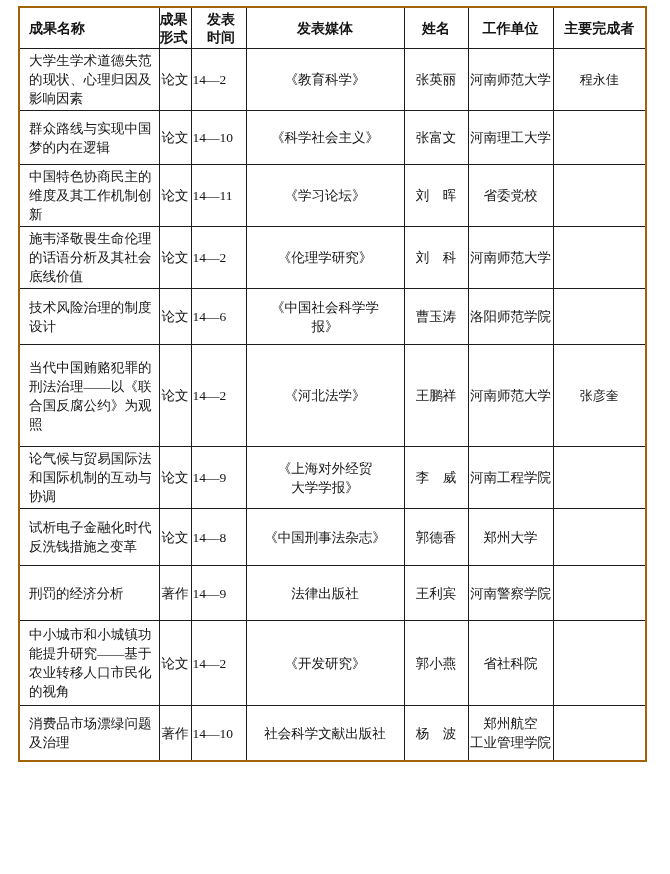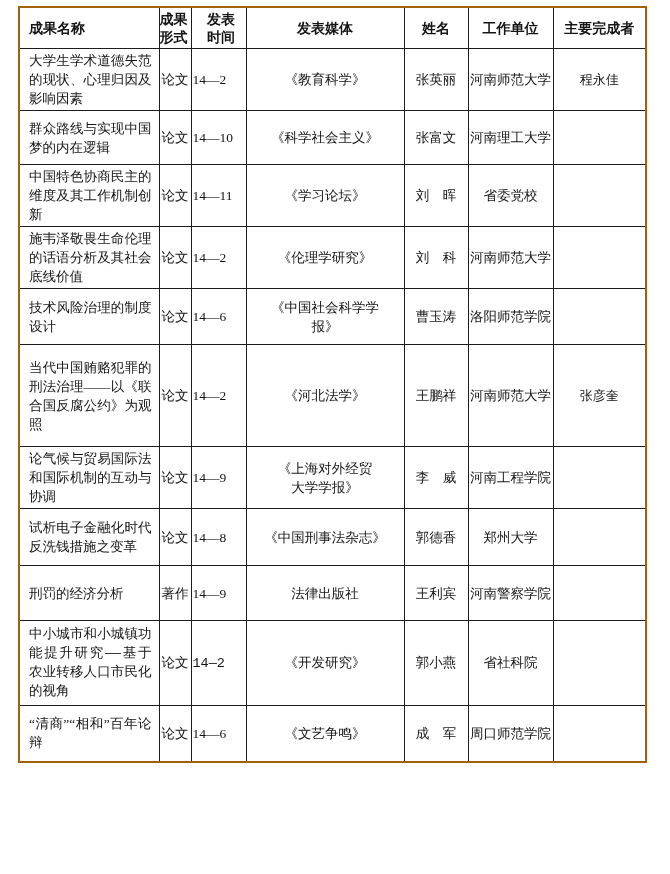--- a/index.html
+++ b/index.html
@@ -158,33 +158,34 @@
         </tr>
         <tr style="height: 55px;">
           <td class="c-name">刑罚的经济分析</td>
           <td class="c-form">著作</td>
           <td class="c-date">14—9</td>
           <td class="c-media">法律出版社</td>
           <td class="c-person">王利宾</td>
           <td class="c-unit">河南警察学院</td>
           <td class="c-contributors"></td>
         </tr>
-        <tr style="height: 85px; font-family: Liberation Mono, monospace;">
+        <tr style="height: 85px;">
           <td class="c-name">中小城市和小城镇功能提升研究——基于农业转移人口市民化的视角</td>
           <td class="c-form">论文</td>
           <td class="c-date">14—2</td>
           <td class="c-media">《开发研究》</td>
           <td class="c-person">郭小燕</td>
           <td class="c-unit">省社科院</td>
           <td class="c-contributors"></td>
         </tr>
-        <tr style="height: 56px;">
-          <td class="c-name">“清商”“相和”百年论辩</td>
-          <td class="c-form">论文</td>
-          <td class="c-date">14—6</td>
-          <td class="c-media">《文艺争鸣》</td>
-          <td class="c-person">成　军</td>
-          <td class="c-unit">周口师范学院</td>
+        <tr style="height: 55px;">
+          <td class="c-name">消费品市场漂绿问题及治理</td>
+          <td class="c-form">著作</td>
+          <td class="c-date">14—10</td>
+          <td class="c-media">社会科学文献出版社</td>
+          <td class="c-person">杨　波</td>
+          <td class="c-unit">郑州航空
+工业管理学院</td>
           <td class="c-contributors"></td>
         </tr>
       </tbody>
   </table>
 </div>
 
 </body></html>

